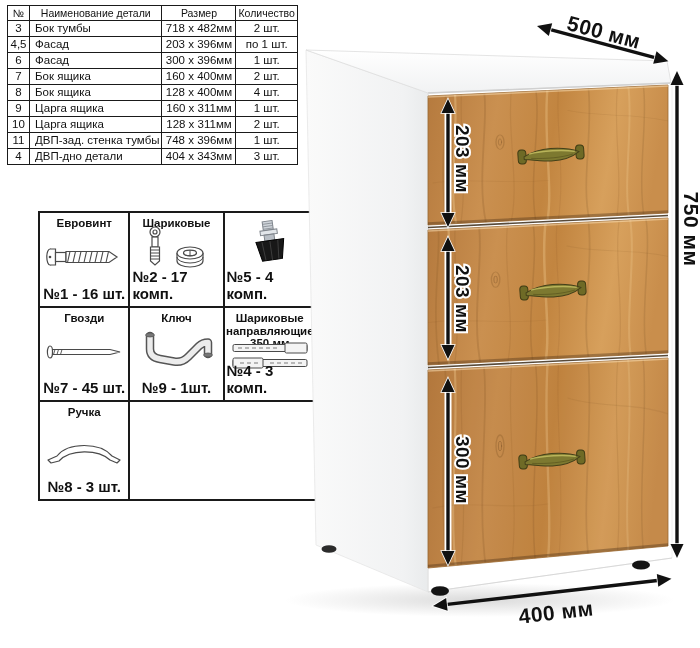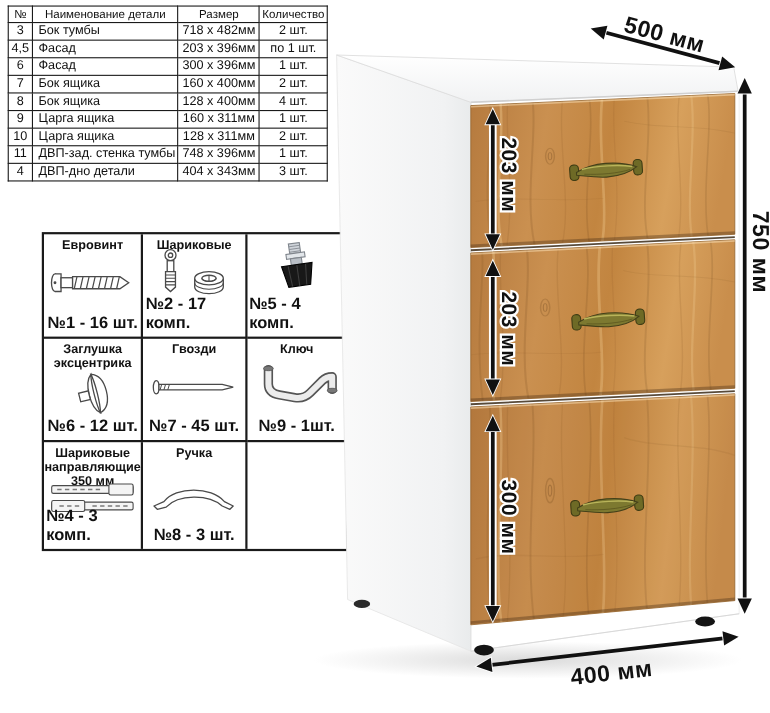--- a/index.html
+++ b/index.html
@@ -168,33 +168,20 @@
             <rect x="20.5" y="10" width="17" height="4.5" fill="#e2e6ea" stroke="#80868d"></rect>
             <rect x="24" y="14.5" width="10" height="6" fill="#b9bfc6" stroke="#80868d"></rect>
             <path d="M15,20.5 H43 L39,40 H19 Z" fill="#181818" stroke="#000"></path>
             <path d="M21,21 l1.5,18.5 M29,21 v19 M37,21 l-1.5,18.5" stroke="#3d3d3d" stroke-width="1"></path>
           </g>
         </svg>
       </div>
       <div class="hw-count">№5 - 4 комп.</div>
     </div>
 
-    <div class="hw-cell">
-      <div class="hw-title">Заглушка эксцентрика</div>
-      <div class="hw-icon">
-        <svg width="80" height="42" viewBox="0 0 80 42">
-          <g transform="rotate(-14 42 21)" class="icon-stroke">
-            <path d="M43,3 C50,5 53,12 53,21 C53,30 50,37 43,39 C45,31 45,11 43,3 Z"></path>
-            <path d="M43,3 C41,11 41,31 43,39 C39,36 37,29 37,21 C37,13 39,6 43,3 Z"></path>
-            <rect x="28" y="17" width="9" height="8"></rect>
-          </g>
-        </svg>
-      </div>
-      <div class="hw-count">№6 - 12 шт.</div>
-    </div>
 
     <div class="hw-cell">
       <div class="hw-title">Гвозди</div>
       <div class="hw-icon">
         <svg width="80" height="26" viewBox="0 0 80 26">
           <g class="icon-stroke">
               <ellipse cx="6" cy="13" rx="2.6" ry="6"></ellipse>
               <path d="M8.5,10.5 H66 L76,13 L66,15.5 H8.5 Z"></path>
             </g>
           <path d="M11,10.5 l-1.5,5 M14.5,10.5 l-1.5,5 M18,10.5 l-1.5,5" stroke="#4a4a4a" stroke-width=".9" fill="none"></path>

